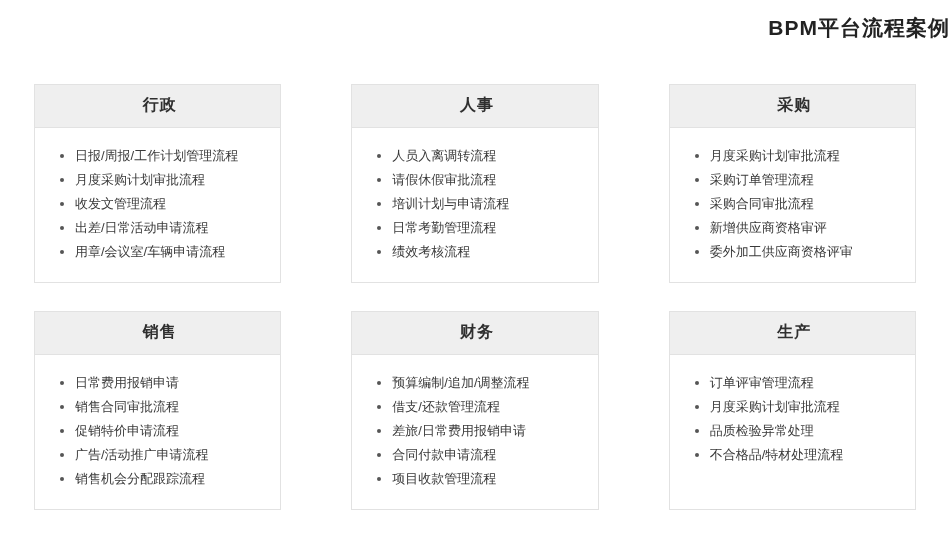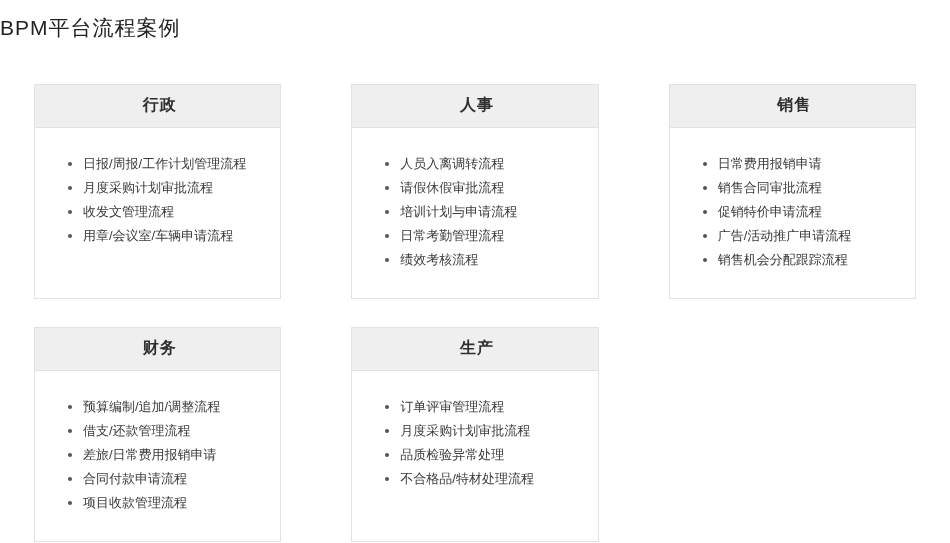--- a/index.html
+++ b/index.html
@@ -14,23 +14,23 @@
     color: #333333;
     overflow: hidden;
   }
   .page {
     width: 950px;
     height: 543px;
     position: relative;
     box-sizing: border-box;
   }
   .page-title {
-    text-align: left;
+    text-align: right;
     font-size: 21px;
-    font-weight: normal;
+    font-weight: bold;
     color: #222222;
     letter-spacing: 1px;
     padding-top: 14px;
     margin: 0;
   }
   .grid {
     margin-top: 42px;
     padding: 0 34px;
     display: grid;
     grid-template-columns: repeat(3, 1fr);
@@ -51,21 +51,21 @@
     font-weight: bold;
     color: #2f2f2f;
     padding: 10px 4px 11px 8px;
     letter-spacing: 1px;
   }
   .card-body {
     padding: 12px 10px 14px 10px;
   }
   ul.item-list {
     list-style: none;
-    margin: 12px;
+    margin: 4px;
     padding: 0;
   }
   ul.item-list li {
     position: relative;
     font-size: 13px;
     line-height: 24px;
     color: #3a3a3a;
     padding-left: 26px;
     white-space: nowrap;
   }
@@ -89,38 +89,51 @@
 
   <div class="grid">
 
     <div class="card">
       <div class="card-header">行政</div>
       <div class="card-body">
         <ul class="item-list">
           <li>日报/周报/工作计划管理流程</li>
           <li>月度采购计划审批流程</li>
           <li>收发文管理流程</li>
+          <li>出差/日常活动申请流程</li>
           <li>用章/会议室/车辆申请流程</li>
         </ul>
       </div>
     </div>
 
     <div class="card">
       <div class="card-header">人事</div>
       <div class="card-body">
         <ul class="item-list">
           <li>人员入离调转流程</li>
           <li>请假休假审批流程</li>
           <li>培训计划与申请流程</li>
           <li>日常考勤管理流程</li>
           <li>绩效考核流程</li>
         </ul>
       </div>
     </div>
 
+    <div class="card">
+      <div class="card-header">采购</div>
+      <div class="card-body">
+        <ul class="item-list">
+          <li>月度采购计划审批流程</li>
+          <li>采购订单管理流程</li>
+          <li>采购合同审批流程</li>
+          <li>新增供应商资格审评</li>
+          <li>委外加工供应商资格评审</li>
+        </ul>
+      </div>
+    </div>
 
     <div class="card">
       <div class="card-header">销售</div>
       <div class="card-body">
         <ul class="item-list">
           <li>日常费用报销申请</li>
           <li>销售合同审批流程</li>
           <li>促销特价申请流程</li>
           <li>广告/活动推广申请流程</li>
           <li>销售机会分配跟踪流程</li>

